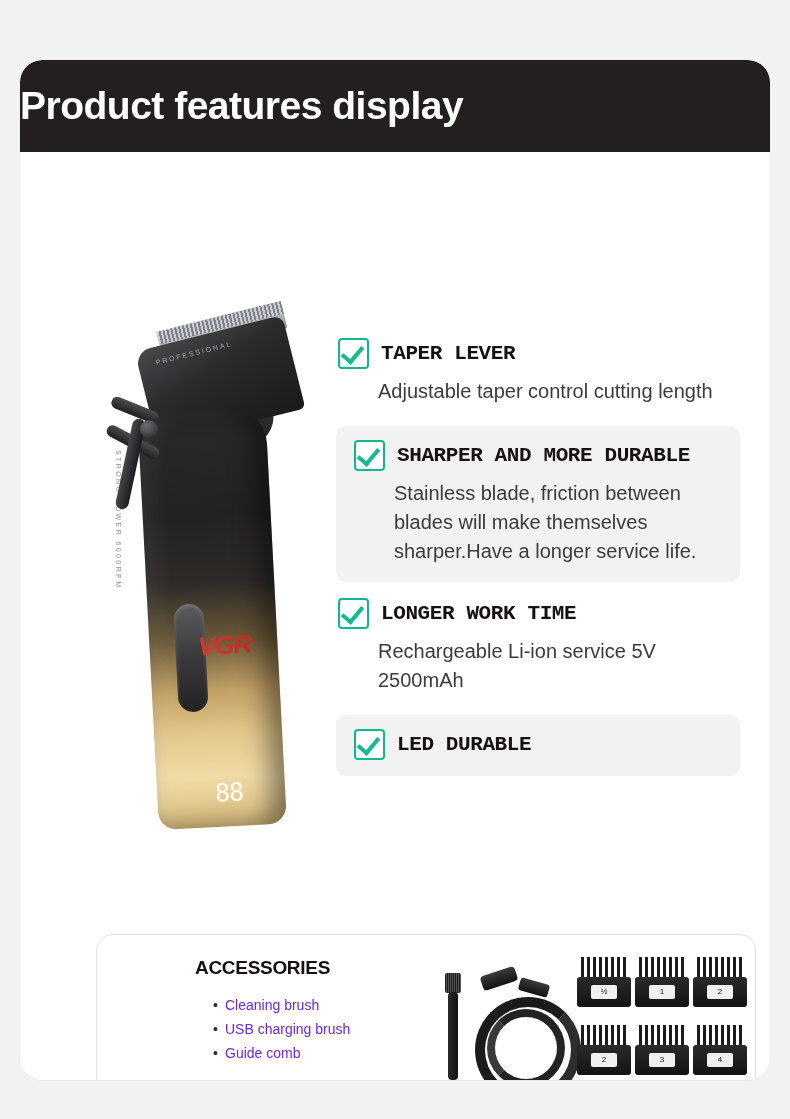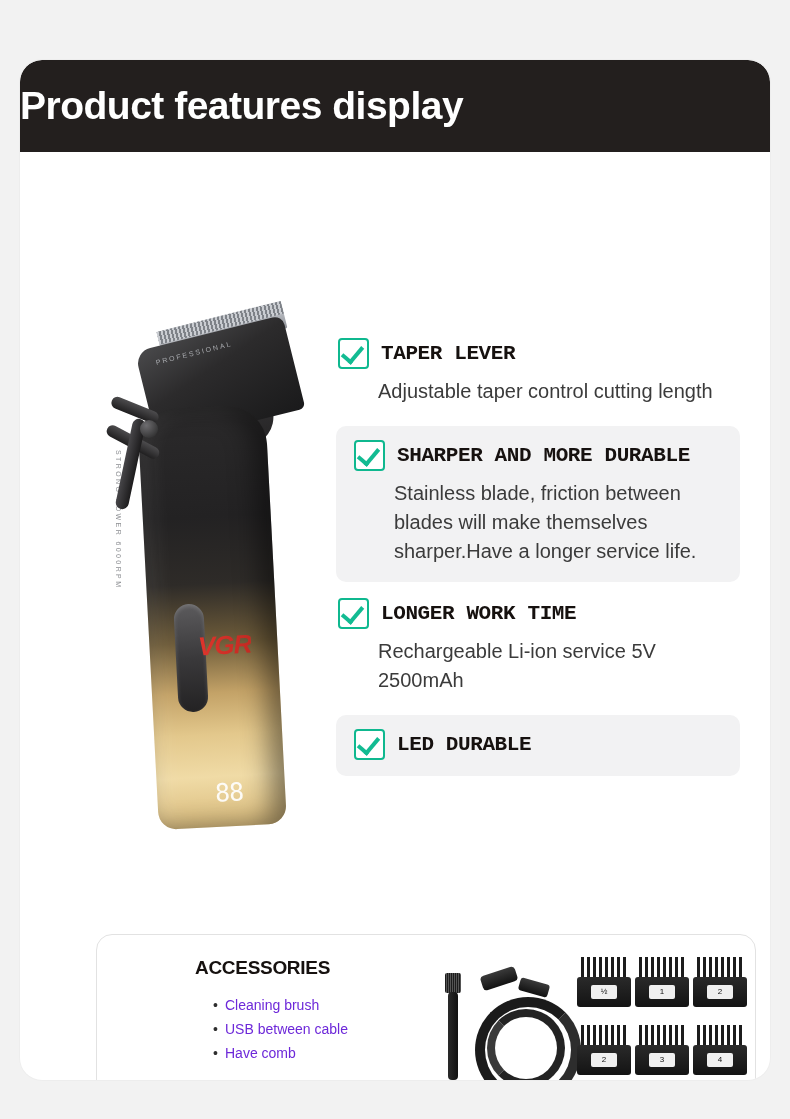--- a/index.html
+++ b/index.html
@@ -492,22 +492,22 @@
           <span class="feature-title">LED DURABLE</span>
         </div>
       </div>
 
     </div>
 
     <div class="accessories">
       <div class="acc-title">ACCESSORIES</div>
       <ul class="acc-list">
         <li>Cleaning brush</li>
-        <li>USB between cable</li>
-        <li>Have comb</li>
+        <li>USB charging brush</li>
+        <li>Guide comb</li>
       </ul>
 
       <div class="acc-images">
         <div class="brush">
           <div class="bristle"></div>
           <div class="handle"></div>
         </div>
         <div class="cable">
           <div class="plug-a"></div>
           <div class="plug-b"></div>

